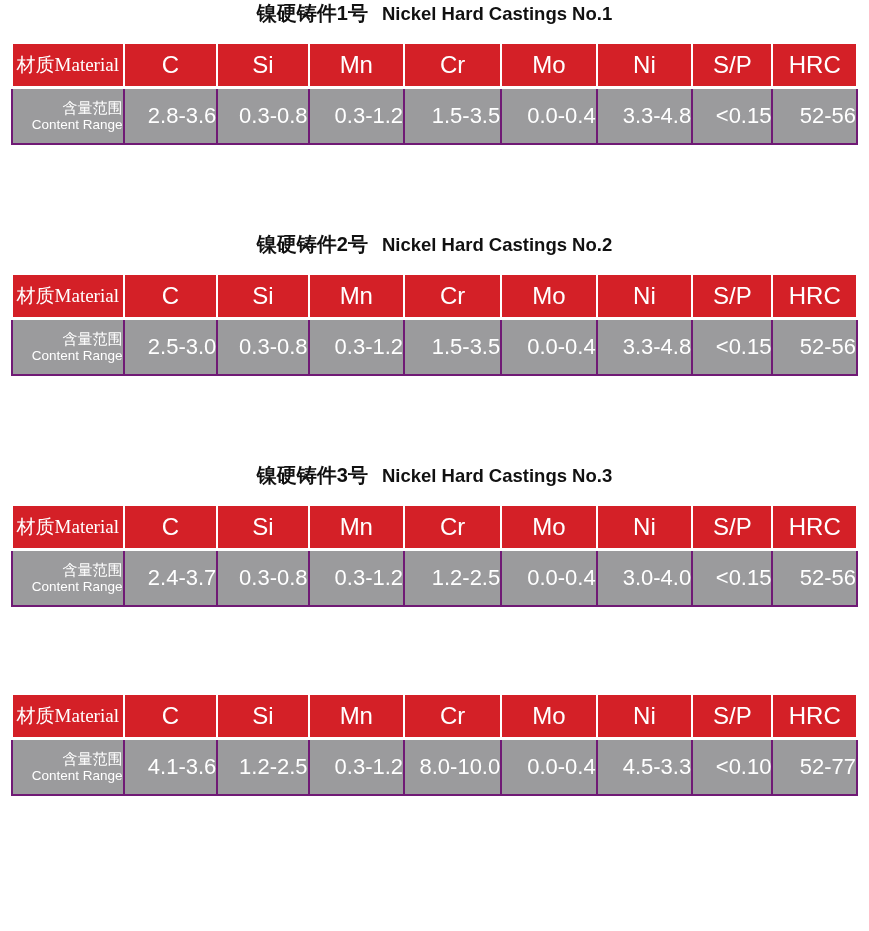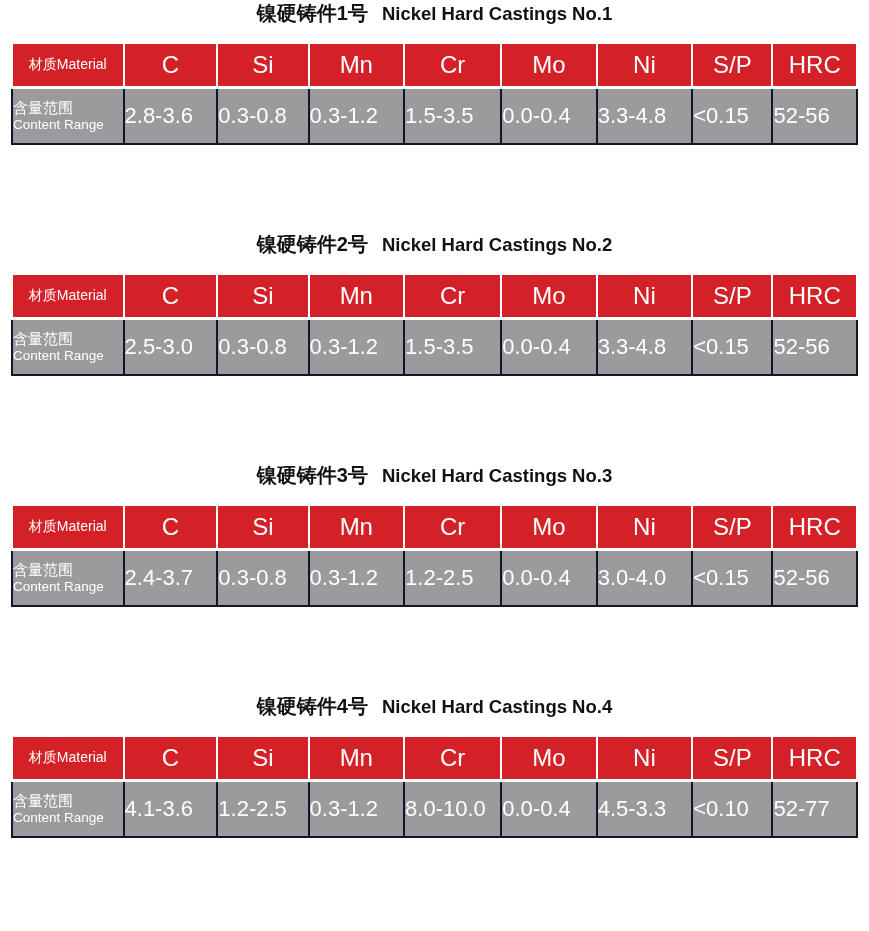--- a/index.html
+++ b/index.html
@@ -42,30 +42,30 @@
     font-weight: normal;
     font-size: 24px;
     height: 44px;
     padding: 0;
     text-align: center;
     vertical-align: middle;
     border: 2px solid #ffffff;
     border-bottom: 3px solid #ffffff;
     white-space: nowrap;
   }
-  table.spec-table th.mat { font-size: 14px; }
+  table.spec-table th.mat { font-size: 19px; font-family: Liberation Serif, serif; }
   table.spec-table td {
     background: var(--gray);
     color: var(--celltext);
     font-size: 22px;
     height: 57px;
     padding: 0;
-    text-align: left;
+    text-align: right;
     vertical-align: middle;
-    border: 2px solid #0f172a;
+    border: 2px solid #701a75;
     white-space: nowrap;
   }
   table.spec-table td.label { font-size: 15px; line-height: 1.2; }
   table.spec-table td.label .zh2 { display: block; font-size: 15px; }
   table.spec-table td.label .en2 { display: block; font-size: 13.5px; }
   .note {
     margin: 66px 0 0 120px;
     font-size: 12.5px;
     line-height: 1.3;
     color: var(--note);
@@ -208,23 +208,20 @@
         <td>0.0-0.4</td>
         <td>3.0-4.0</td>
         <td>&lt;0.15</td>
         <td>52-56</td>
       </tr>
     </tbody>
       </table>
   </section>
 
   <section class="spec">
-    <h2 class="title">
-      <span class="zh">镍硬铸件4号</span><span class="en">Nickel Hard Castings No.4</span>
-    </h2>
     <table class="spec-table">
       <colgroup>
         <col style="width:13.2%">
           <col style="width:11.1%">
           <col style="width:10.8%">
           <col style="width:11.3%">
           <col style="width:11.5%">
           <col style="width:11.3%">
           <col style="width:11.3%">
           <col style="width:9.5%">

